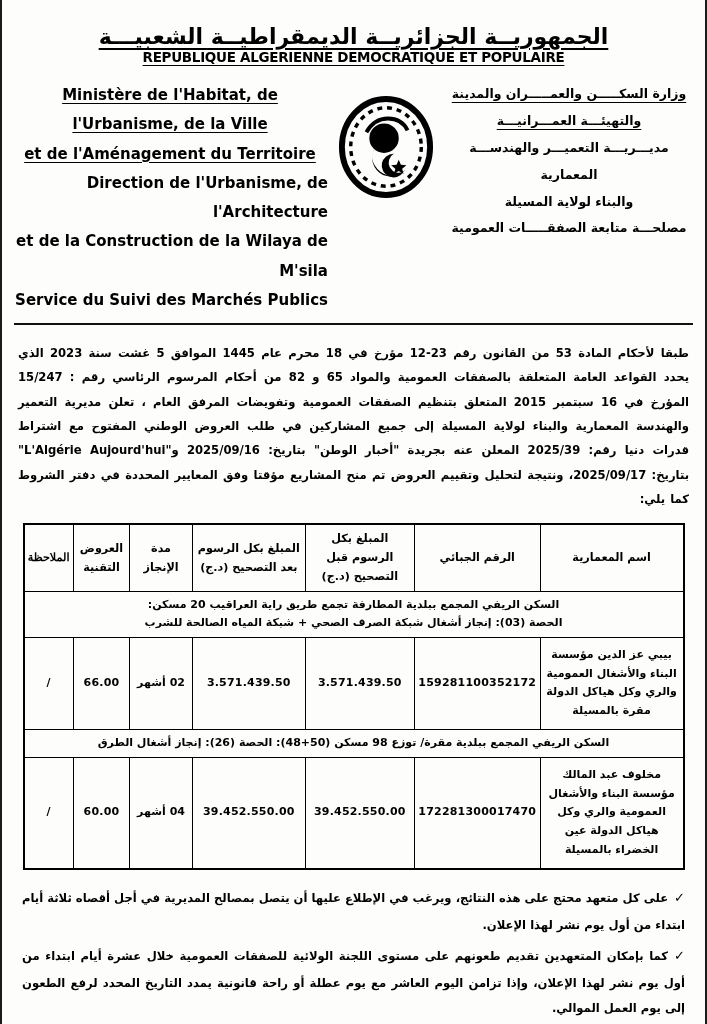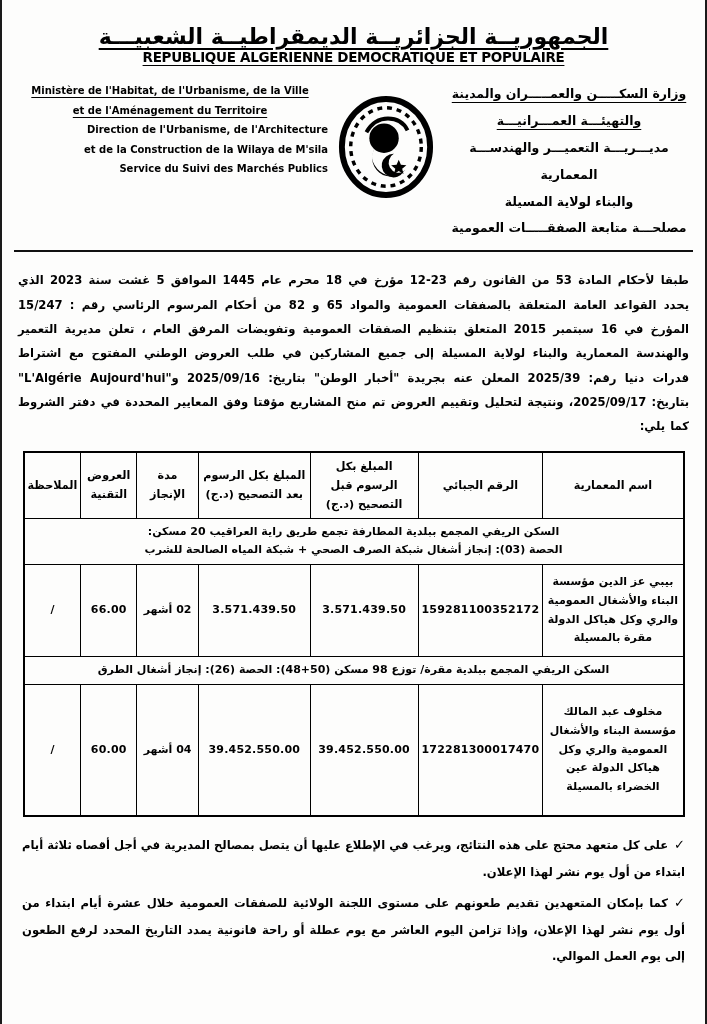--- a/index.html
+++ b/index.html
@@ -20,21 +20,21 @@
     direction: rtl; text-decoration: underline; text-underline-offset: 4px;
     letter-spacing: -1px;
   }
   .rep-fr {
     text-align: center; font-size: 13.5px; font-weight: bold;
     text-decoration: underline; text-underline-offset: 3px;
     letter-spacing: -0.3px;
   }
   
   .letterhead { display: flex; margin-top: 16px; align-items: flex-start; }
-  .lh-left { width: 316px; font-size: 10px; font-weight: bold; line-height: 1.95; }
+  .lh-left { width: 316px; font-size: 15px; font-weight: bold; line-height: 1.95; }
   .lh-left .u { text-decoration: underline; text-underline-offset: 3px; text-align: center; display: block; }
   .lh-left .p { display: block; text-align: right; }
   .lh-center { width: 115px; display: flex; justify-content: center; padding-top: 14px; }
   .lh-right { flex: 1; direction: rtl; font-size: 12.5px; font-weight: bold; line-height: 2.15; text-align: center; }
   .lh-right .u { text-decoration: underline; text-underline-offset: 4px; display: block; }
   .lh-right .p { display: block; }
   .rule { border: none; border-top: 2px solid #111; margin: 8px 2px 0 2px; }
   
   .ann-title {
     text-align: center; direction: rtl; font-size: 31px; font-weight: bold;
@@ -55,26 +55,26 @@
     border: 1.6px solid #000; font-size: 11px; font-weight: bold;
     text-align: center; vertical-align: middle; padding: 4px 3px;
     line-height: 1.7;
   }
   th.c-name { width: 142px; }
   th.c-nif { width: 124px; }
   th.c-before { width: 108px; }
   th.c-after { width: 112px; }
   th.c-dur { width: 62px; }
   th.c-score { width: 56px; }
-  th.c-note { width: 46px; }
+  th.c-note { width: 46px; font-family: Liberation Serif, serif; }
   tr.head-row th { height: 50px; font-size: 11.2px; }
   td.section { font-size: 11.4px; padding: 6px 4px; line-height: 1.9; }
   td.name-cell { padding: 6px 4px; }
   tr.data-row-1 td { height: 92px; }
-  tr.data-row-2 td { height: 132px; }
+  tr.data-row-2 td { height: 112px; }
   td.num { font-size: 11.5px; letter-spacing: 0.2px; }
   
   .notes { direction: rtl; margin: 14px 10px 0 10px; font-size: 11.6px; font-weight: bold; line-height: 2.2; }
   .note { text-align: justify; margin-bottom: 4px; }
   .note .chk { display: inline-block; margin-left: 6px; font-size: 13px; }
   
   .seal { width: 98px; height: 104px; }
 </style>
 </head>
 <body>

